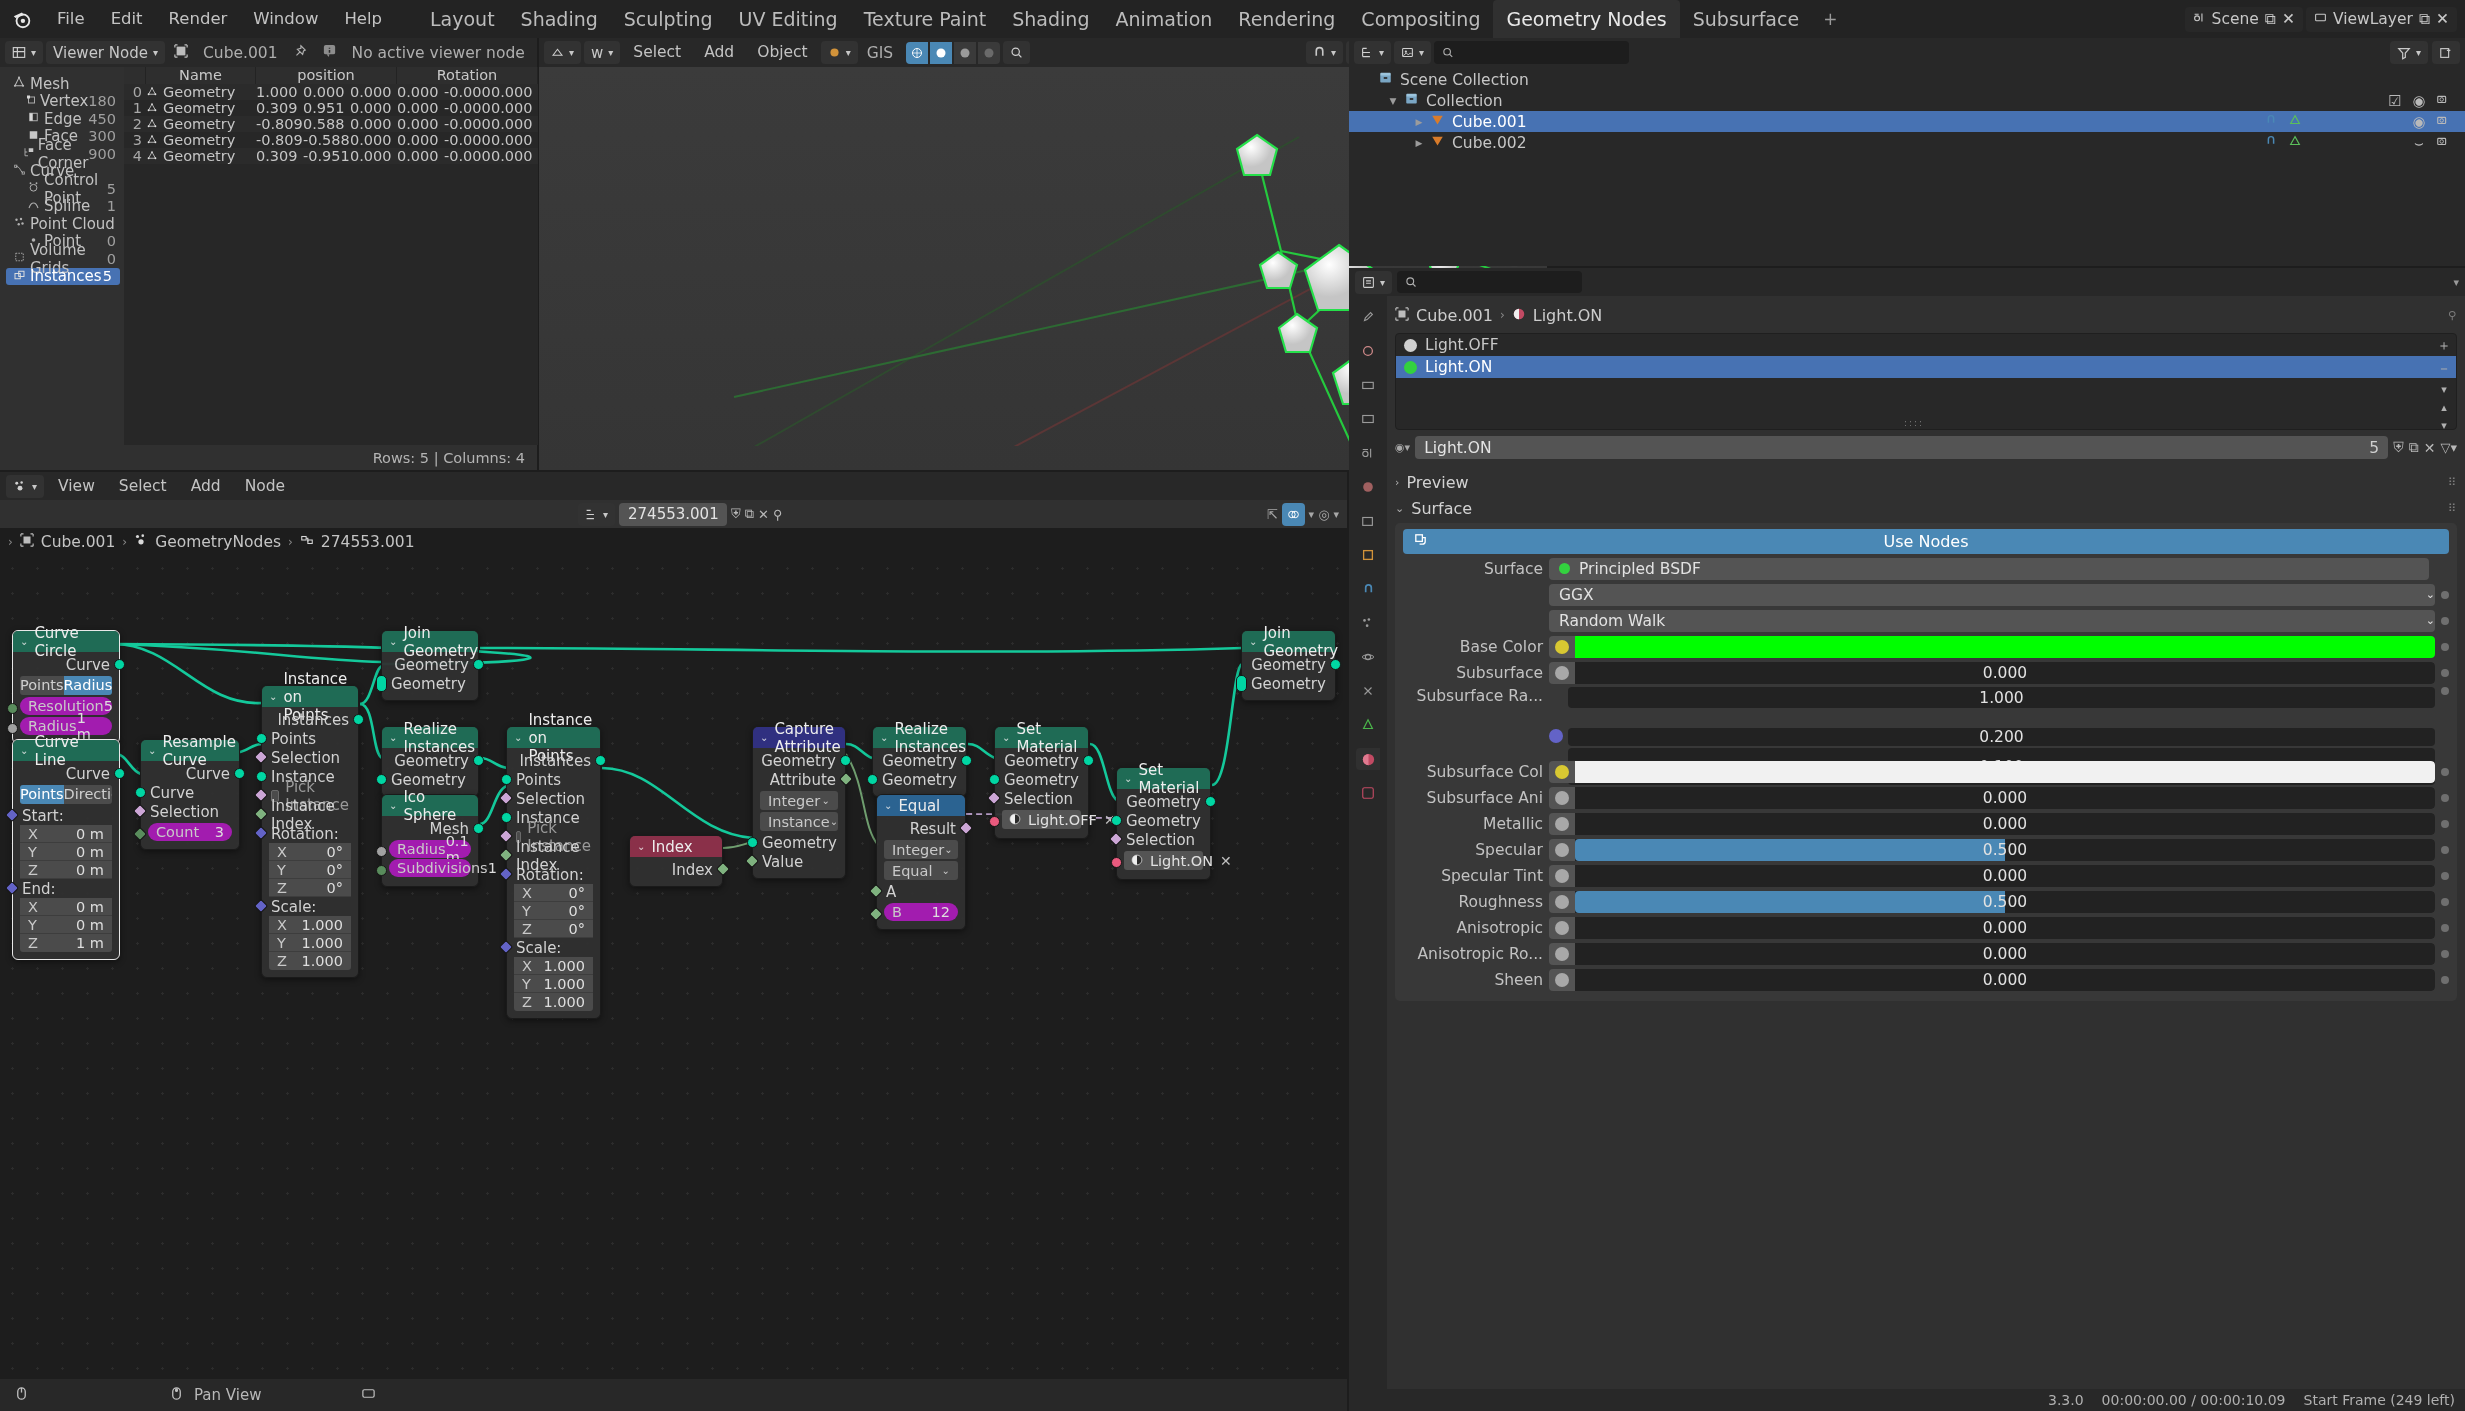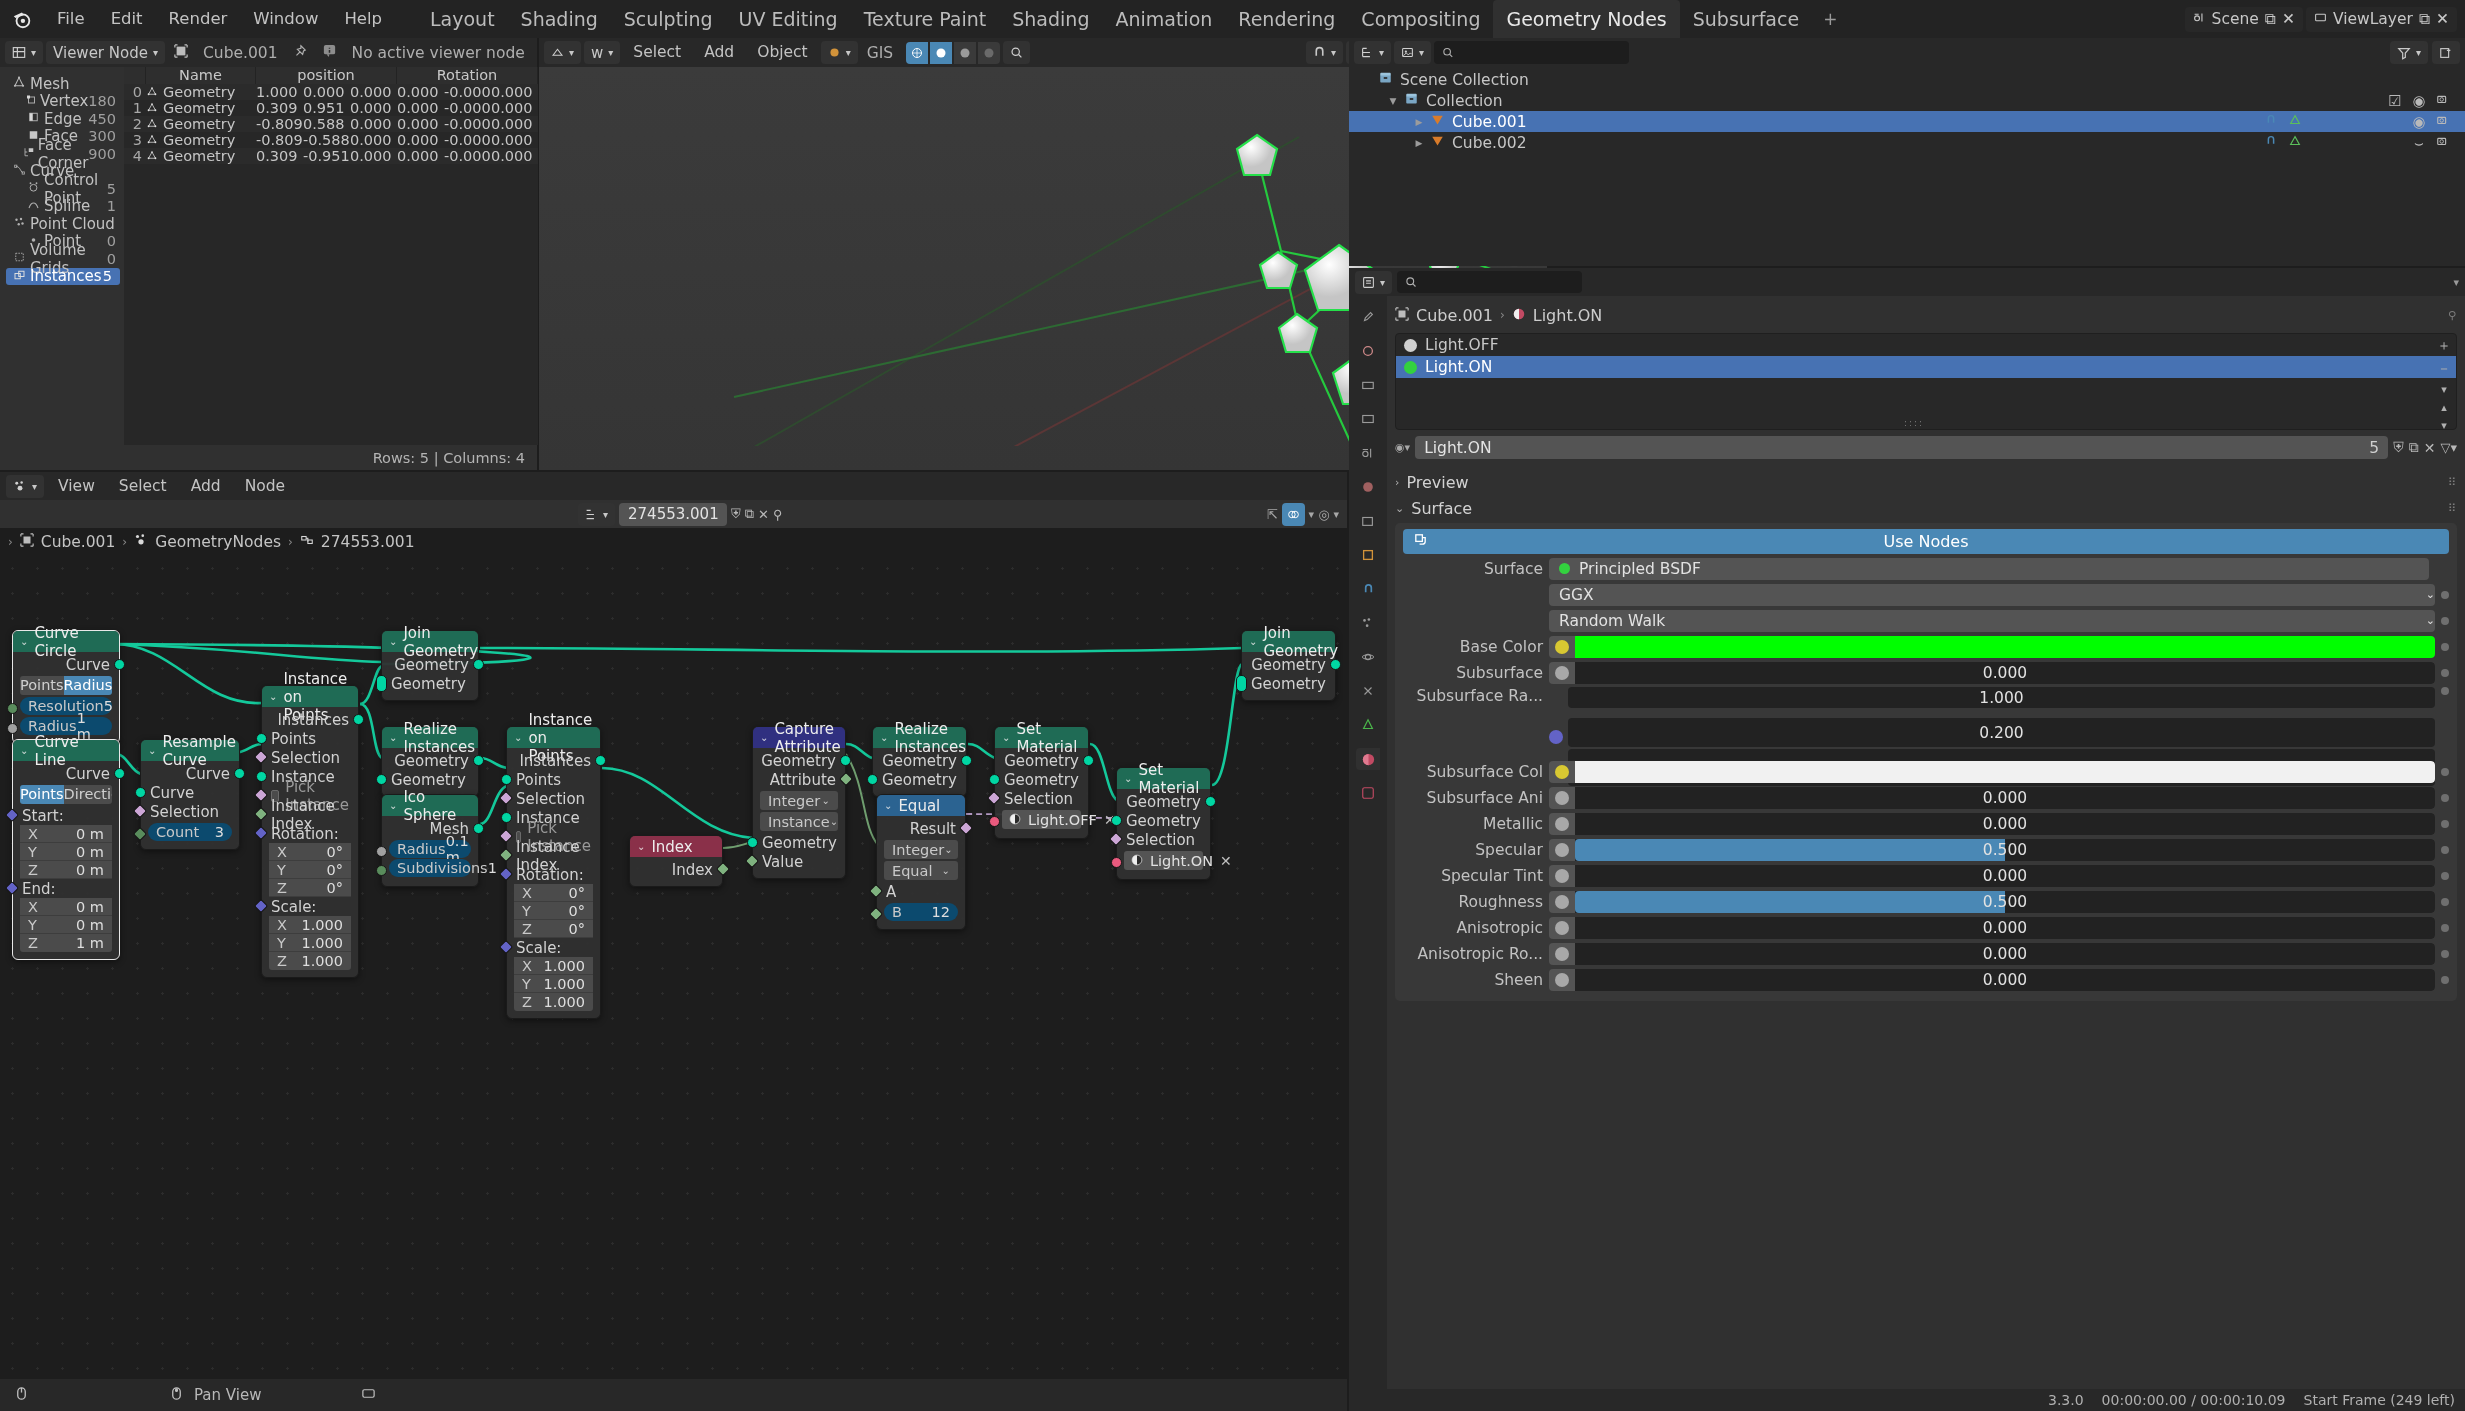--- a/index.html
+++ b/index.html
@@ -133,21 +133,21 @@
   .sock.in { left:-6px; }
   .sock.out { right:-6px; }
   .sock.dia { border-radius:2px; transform:rotate(45deg); width:10px; height:10px; }
   .s-geo { background:#00d6a3; }
   .s-bool { background:#cca6d6; }
   .s-int { background:#598c5c; }
   .s-vec { background:#6363c7; }
   .s-float { background:#a1a1a1; }
   .s-mat { background:#ea5a7e; }
   .s-intg { background:#7fb27f; }
-  .field { margin:1.5px 7px; background:#0c4a6e; border-radius:9px; height:18px; display:flex;
+  .field { margin:1.5px 7px; background:#a21caf; border-radius:9px; height:18px; display:flex;
            align-items:center; justify-content:space-between; padding:0 8px; font-size:14.5px; color:#dedede; }
   .field.stack { border-radius:0; margin:0 7px; border-bottom:1px solid #3d3d3d; background:#4b4b4b; }
   .field.stack:first-of-type { border-radius:3px 3px 0 0; }
   .field.stack:last-of-type { border-radius:0 0 3px 3px; border-bottom:none; }
   .field .k { color:#c9c9c9; }
   .seg { display:flex; margin:2px 7px; border-radius:3px; overflow:hidden; height:19px; }
   .seg div { flex:1; text-align:center; line-height:19px; font-size:14.5px; background:#4b4b4b; color:#cfcfcf; }
   .seg div.on { background:#4a88b5; color:#fff; }
   .dd { margin:2px 7px; background:#4b4b4b; border-radius:3px; height:19px; display:flex; align-items:center;
         justify-content:space-between; padding:0 8px; font-size:14.5px; color:#c9c9c9; }
@@ -955,21 +955,21 @@
               </div>
             </div>
             <span class="anim-dot"></span>
           </div>
           <div class="pn-row" style="height: 70px; align-items: flex-start;">
             <div class="pn-lab">Subsurface Ra...</div>
             <div style="flex:1;display:flex;gap:5px">
               <span class="pn-dot" style="background:#6363c7;align-self:center"></span>
               <div style="flex:1">
                 <div class="pn-val dark" style="height:21px">1.000</div>
-                <div class="pn-val dark" style="height:29px;margin-top:10px">0.200</div>
+                <div class="pn-val dark" style="height:18px;margin-top:20px">0.200</div>
                 <div class="pn-val dark" style="height:37px;margin-top:2px">0.100</div>
               </div>
             </div>
             <span class="anim-dot"></span>
           </div>
           <div class="pn-row">
             <div class="pn-lab">Subsurface Col</div>
             <div class="pn-val" style="padding:0;overflow:hidden;background:#545454">
               <span class="pn-dot" style="background:#d8c832;margin:0 6px"></span>
               <div style="flex:1;height:22px;background:#f1f1f1;border-radius:0 4px 4px 0"></div>

